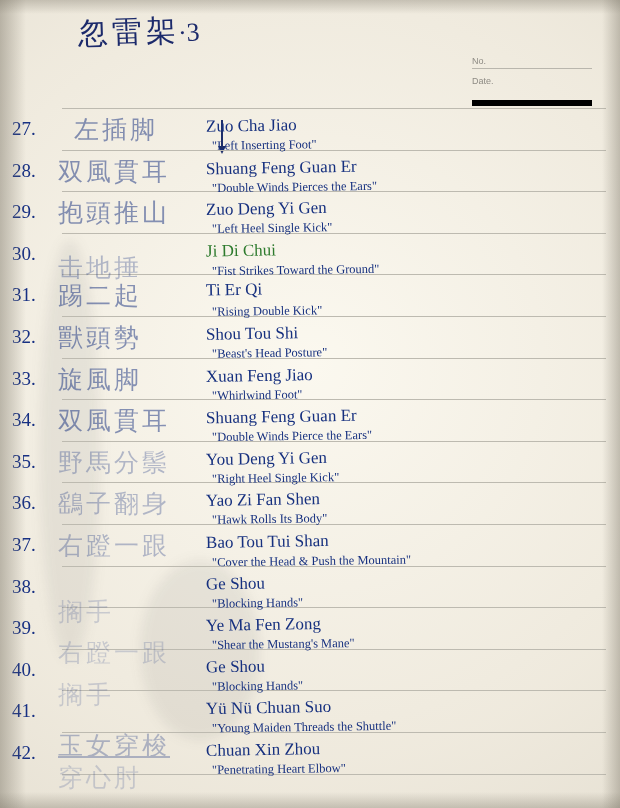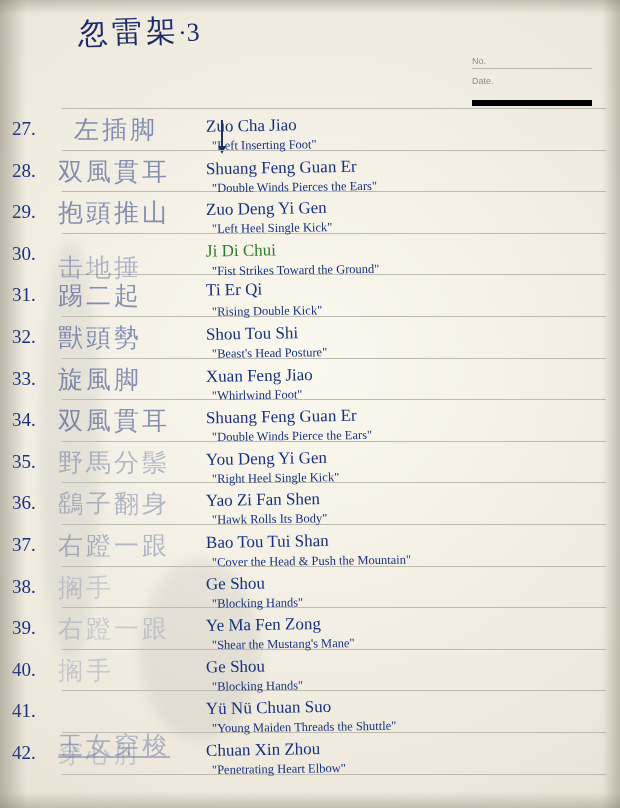--- a/index.html
+++ b/index.html
@@ -135,21 +135,21 @@
     position: absolute;
     left: 212px;
     font-size: 12.5px;
     color: #16307f;
     font-family: "Liberation Serif", serif;
     white-space: nowrap;
     transform: rotate(-0.8deg);
   }
   .hanzi.faded { opacity: 0.5; }
   .hanzi.faint { opacity: 0.3; }
-  .hanzi.veryfaint { opacity: 0.18; }
+  .hanzi.veryfaint { opacity: 0.18; margin-top: 24px; }
   .pinyin.green { color: #2d7a2d; }
 
   
   .pen-arrow {
     position: absolute;
     left: 221px;
     top: 120px;
     width: 2px;
     height: 32px;
     background: #1d2f6b;

